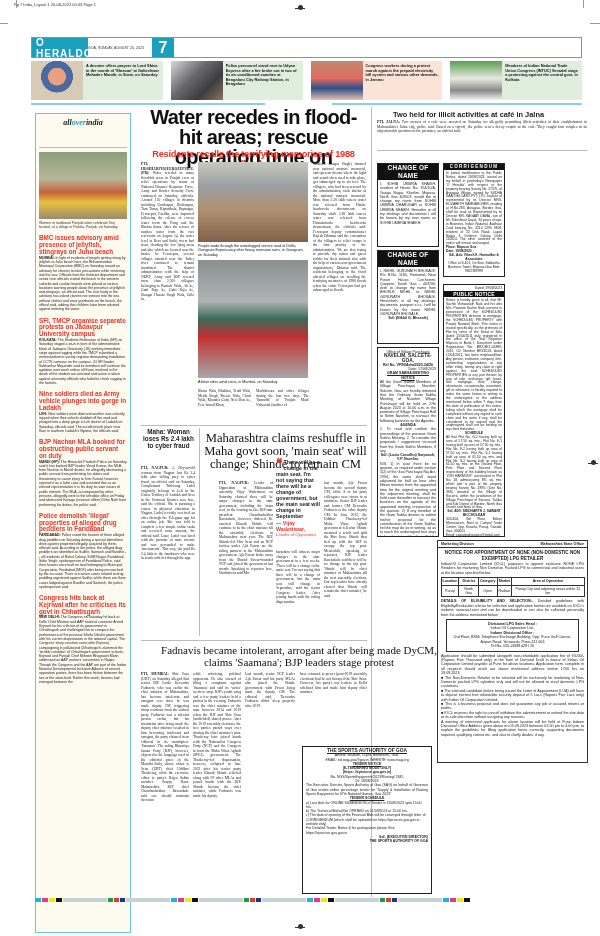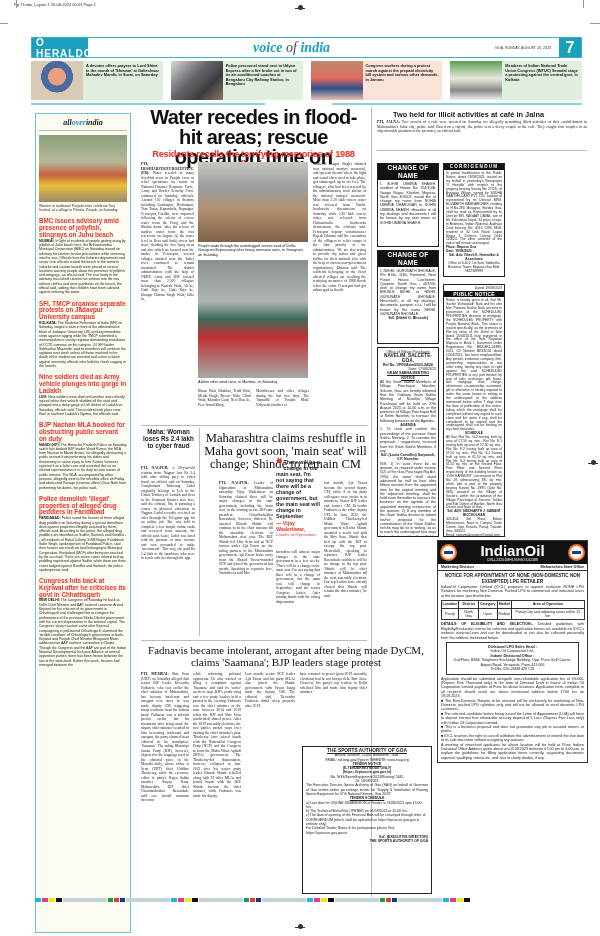--- a/index.html
+++ b/index.html
@@ -19,21 +19,21 @@
   .pageno { background: #1a9fbd; color: #fff; font-family: "Liberation Sans", sans-serif; font-weight: bold; font-size: 16px; width: 22px; height: 100%; display: flex; align-items: center; justify-content: center; }
 
   .teasers { position: absolute; left: 31px; top: 61px; width: 551px; height: 39px; display: flex; gap: 8px; }
   .teaser { flex: 1; display: flex; background: #dfeedd; }
   .teaser .ph { width: 52px; height: 39px; }
   .teaser .cap { flex: 1; font-family: "Liberation Sans", sans-serif; font-size: 3.9px; line-height: 4.6px; padding: 3px 3px; color: #111; font-weight: bold; }
   .rule-top { position: absolute; left: 31px; top: 103px; width: 234px; height: 2px; background: #8bd0e0; }
 
   
   .aoi { position: absolute; left: 35px; top: 113px; width: 96px; height: 820px; border: 1px solid #6cc4d8; background: #fdfaf0; }
-  .aoi-title { text-align: center; font-style: italic; font-weight: bold; font-size: 8px; padding: 4px 0 3px; border-bottom: 1px solid #bbb; margin: 0 3px; }
+  .aoi-title { text-align: center; font-style: italic; font-weight: bold; font-size: 8px; padding: 4px 0 20px; border-bottom: 1px solid #bbb; margin: 0 3px; }
   .aoi-title .ov { color: #1a9fbd; }
   .aoi-photo { margin: 4px 3px 0; height: 67px; background: linear-gradient(180deg,#8aa07a 0%,#b7b89a 40%,#c7603d 60%,#e8c23b 75%,#9c8a70 100%); }
   .aoi-cap { font-family: "Liberation Sans", sans-serif; font-size: 3.5px; line-height: 4.2px; margin: 2px 3px; color: #333; }
   .brief { margin: 6px 3px 0; }
   .brief h3 { font-family: "Liberation Sans", sans-serif; color: #e8342b; font-size: 6.3px; line-height: 6.8px; font-weight: bold; }
   .brief p { font-family: "Liberation Sans", sans-serif; font-size: 3.5px; line-height: 4.3px; color: #222; text-align: left; }
   .brief p b { font-weight: bold; }
 
   
   .lead-hed { position: absolute; left: 141px; top: 107px; width: 225px; font-family: "Liberation Sans", sans-serif; font-weight: bold; font-size: 20px; line-height: 20px; text-align: center; letter-spacing: -0.6px; color: #111; }
@@ -89,25 +89,20 @@
 <div class="reg" style="left:295px;top:3px"></div>
 <div class="reg" style="left:295px;top:922px"></div>
 <div class="reg" style="left:588px;top:458px"></div>
 <div class="crop" style="left:0;top:23px;width:8px;height:1px"></div>
 <div class="crop" style="left:590px;top:23px;width:10px;height:1px"></div>
 <div class="crop" style="left:16px;top:0;width:1px;height:8px"></div>
 <div class="crop" style="left:583px;top:0;width:1px;height:8px"></div>
 
 <div class="masthead">
   <div class="brand">O HERALDO</div>
-  <div class="section-title">
-    <span>voice</span>
-    <span class="of">of</span>
-    <span>india</span>
-  </div>
   <div class="dateline">GOA, SUNDAY, AUGUST 20, 2023</div>
   <div class="pageno">7</div>
 </div>
 
 <div class="teasers">
   <div class="teaser">
     <div class="ph" style="background:radial-gradient(circle at 50% 40%,#e8a080 0 25%,#4a6aa0 26% 45%,#d8cbb5 46%)"></div>
     <div class="cap">A devotee offers prayers to Lord Shiva in the month of 'Shravan' at Galteshwar Mahadev Mandir, in Surat, on Saturday</div>
   </div>
   <div class="teaser">
@@ -182,21 +177,21 @@
   <span class="qm">❝</span>
   <span>There will be a change in the main seat. I'm not saying that there will be a change of government, but the main seat will change in September</span>
   <span class="by">— Vijay Wadettiwar,</span>
   <span class="role">Leader of Opposition</span>
 </div>
 <div class="col" style="left:276px;top:550px;width:44px;height:87px;overflow:hidden">harashtra will witness major changes in the state government in a few weeks. 'There will be a change in the main seat. I'm not saying that there will be a change of government, but the main seat will change in September,' said the senior Congress leader. After joining hands with the ruling dispensation</div>
 <div class="col" style="left:324px;top:481px;width:43px;height:156px;overflow:hidden">last month, Ajit Pawar became the second deputy CM, while 8 of his party colleagues were sworn in as ministers. Senior BJP leader and former CM Devendra Fadnavis is the other deputy CM. In June 2022, the Uddhav Thackeray-led Maha Vikas Aghadi government fell after Shinde mounted a revolt and split the Shiv Sena. Shinde then tied up with the BJP to occupy the top post. Meanwhile, speaking to reporters, BJP leader Bawankule said there will be no change in the top post. 'Shinde will be chief minister of Maharashtra till the next assembly elections. Our top leaders have already cleared that Shinde will remain the chief minister,' he said.</div>
 
 <div class="hdiv" style="left:141px;top:640px;width:226px"></div>
 
-<div class="story-hed" style="left:141px;top:645px;width:290px;font-size:11px;line-height:11.5px">Fadnavis became intolerant, arrogant after being made DyCM, claims 'Saamana'; BJP leaders stage protest</div>
+<div class="story-hed" style="left:154px;top:645px;width:290px;font-size:11px;line-height:11.5px">Fadnavis became intolerant, arrogant after being made DyCM, claims 'Saamana'; BJP leaders stage protest</div>
 <div class="col" style="left:141px;top:672px;width:48px;height:224px;overflow:hidden"><b>PTI, MUMBAI:</b> <span>Shiv Sena (UBT) on Saturday alleged that senior BJP leader Devendra Fadnavis, who was earlier the chief minister of Maharashtra, has become intolerant and arrogant ever since he was made deputy CM, triggering sharp reactions from the saffron party. Fadnavis was a tolerant person earlier, but his frustration after being made the deputy chief minister resulted in him becoming intolerant and arrogant, the party claimed in an editorial in its mouthpiece 'Saamana'. The ruling Bharatiya Janata Party (BJP), however, objected to the language used in the editorial piece in the Marathi daily, whose editor is Sena (UBT) chief Uddhav Thackeray, while the executive editor is party's Rajya Sabha member Sanjay Raut. Maharashtra BJP chief Chandrashekhar Bawankule said one should maintain decorum</span></div>
 <div class="col" style="left:193px;top:672px;width:48px;height:224px;overflow:hidden">while criticising political opponents. He also warned of filing a complaint against 'Saamana' and said its 'writer' needs to stop. BJP's youth wing and a few party leaders held a protest in the evening. Fadnavis was the chief minister of the state between 2014 and 2019 when the BJP and Shiv Sena (undivided) shared power. After the 2019 assembly elections, the two parties parted ways over sharing the chief minister's post. Thackeray later joined hands with the Nationalist Congress Party (NCP) and the Congress to form the Maha Vikas Aghadi (MVA) government. The Thackeray-led dispensation, however, collapsed in June 2022 after his senior party leader Eknath Shinde rebelled along with 39 other MLAs and joined hands with the BJP. Shinde became the chief minister, while Fadnavis was made his deputy.</div>
 <div class="col" style="left:245px;top:672px;width:50px;height:72px;overflow:hidden">Last month, senior NCP leader Ajit Pawar and his party MLAs also joined the Shinde government with Pawar being made the deputy CM. The editorial said, 'Devendra Fadnavis didn't sleep properly after 2019.</div>
 <div class="col" style="left:300px;top:672px;width:67px;height:72px;overflow:hidden">have returned to power (post-2019 assembly elections) had he not betrayed the Shiv Sena. However, his party's top leaders in Delhi sidelined him and made him deputy chief minister.'</div>
 
 <div class="jalna-hed">Two held for illicit activities at café in Jalna</div>
 <div class="col" style="left:377px;top:120px;width:210px;height:26px;overflow:hidden;font-size:3.8px"><b>PTI, JALNA:</b> <span>Two owners of a café were arrested on Saturday for allegedly permitting illicit activities at their establishment in Maharashtra's Jalna city, police said. Based on a tip-off, the police sent a decoy couple to the café. They caught four couples in an objectionable position on the premises, an official said.</span></div>
 <div class="hdiv" style="left:377px;top:150px;width:210px"></div>
 
 <div class="adbox" style="left:377px;top:163px;width:62px;height:84px;overflow:hidden">
@@ -233,28 +228,20 @@
   <div class="bar" style="margin:0 -2px 2px;font-size:5px;line-height:6.5px">PUBLIC NOTICE</div>
   <p>Notice is hereby given to all, that Mr. Sachin Vishwanath Naik and his wife Mrs. Poonam Sachin Naik, persons in possession of the SCHEDULED PROPERTIES desirous to mortgage, the SCHEDULED PROPERTY with Punjab National Bank. This notice is issued specifically, as the premises of Flat by virtue of the Deed of Sale dated 15/04/2011 duly registered in the office of the Sub Registrar Mapusa in Book I, Document under Registration No. BRZ-BK1-01889-2011, CD Number BRZD101 dated 15/04/2011, has been misplaced/lost. Any person, institution, company, firm, partnership, organizations or any other entity, having any claim or right against the said SCHEDULED PROPERTIES or any part thereof, by way of sale, exchange, gift, lease, lien, mortgage, trust, charge, inheritance, co-ownership, easement, gift or otherwise, is hereby required to make the same known in writing to the undersigned at the address mentioned below within 7 days from the date of publication of this notice, failing which the mortgage shall be completed without any regard to such claim and the same if any, shall be considered to be waived and the undersigned shall not be binding on my client thereafter.</p>
   <p class="c" style="font-weight:bold">SCHEDULE</p>
   <p>All that Flat No. G-2 having built up area of 57.50 sq. mts., Flat No. F-1 having built up area of 57.50 sq. mts., Flat No. F-2 having built up area of 57.50 sq. mts., Flat No. S-1 having built up area of 61.50 sq. mts. and Flat No. S-2 having built up area of 61.50 sq. mts. on the Ground Floor, First Floor and Second Floor respectively of the building known as 'ZOH HARMONY' constructed in Plot No. 18, admeasuring 391 sq. mts. which plot is part of the property bearing Survey No. 289/1 (Lote No. 368), situated at the Village of Socorro, within the jurisdiction of the Village Panchayat of Socorro, Taluka and Sub District of Bardez, North Goa District and State of Goa.</p>
   <p class="c" style="font-weight:bold">Sd/- ADV. SIDDHARTH J. SAWANT BICCHOLKAR</p>
   <p>303-304, 3rd Floor, Edcon Minineasure, Next to Campal Trade Centre, Opp. Kesarla, Panaji, Tiswadi, Goa, 403001</p>
   <p>Email: sawantadvocates@gmail.com</p>
 </div>
 
 <div class="io">
-  <div class="io-head">
-    <div class="io-logo"></div>
-    <div class="io-brand">
-      <div class="n">IndianOil</div>
-      <div class="cin">CIN-L23201MH1959GOI011388</div>
-    </div>
-    <div class="io-logo"></div>
-  </div>
   <div class="io-row">
     <span>Marketing Division</span>
     <span>Maharashtra State Office</span>
   </div>
   <div class="io-t">NOTICE FOR APPOINTMENT OF NONE (NON-DOMESTIC NON EXEMPTED) LPG RETAILER</div>
   <p>IndianOil Corporation Limited (IOCL) proposes to appoint exclusive NONE LPG Retailers for marketing Non Domestic Packed LPG to commercial and industrial users at the location specified below:</p>
   <table>
     <tbody>
         <tr>
       <th>Location</th>

